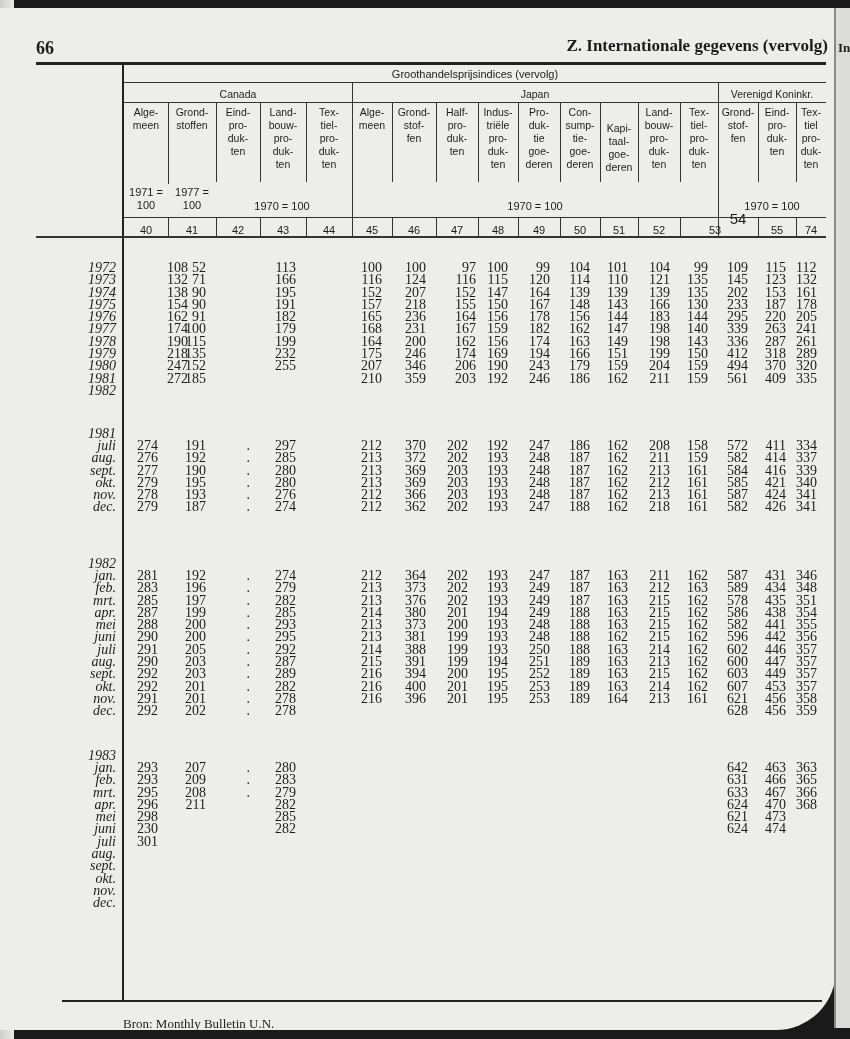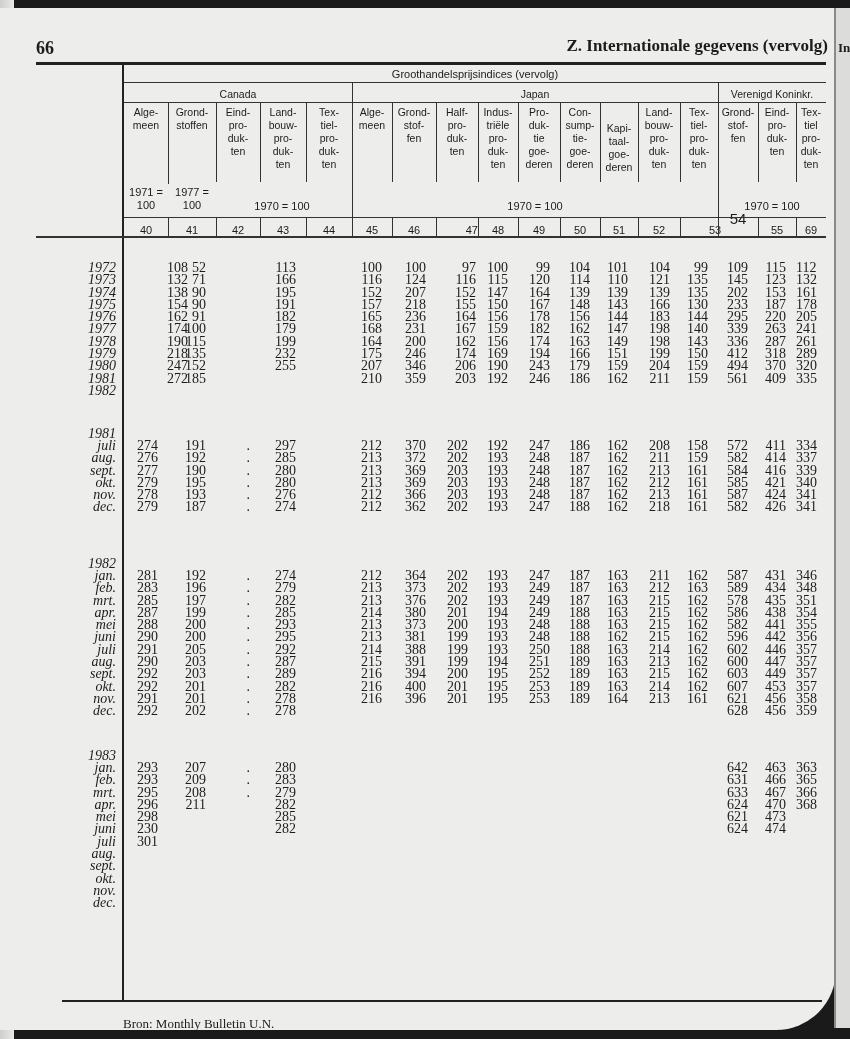--- a/index.html
+++ b/index.html
@@ -84,21 +84,21 @@
     <div class="hdr" style="left:392px;top:106px;width:44px;white-space:pre;">Grond-
 stof-
 fen</div>
     <div class="hdr" style="left:392px;top:224px;width:44px;font-size:11px;">46</div>
     <div class="vsep" style="left:392px;top:218px;height:18px;"></div>
     <div class="vsep" style="left:436px;top:102px;height:80px;"></div>
     <div class="hdr" style="left:436px;top:106px;width:42px;white-space:pre;">Half-
 pro-
 duk-
 ten</div>
-    <div class="hdr" style="left:436px;top:224px;width:42px;font-size:11px;text-align:right;">47</div>
+    <div class="hdr" style="left:436px;top:224px;width:42px;font-size:11px;">47</div>
     <div class="vsep" style="left:436px;top:218px;height:18px;"></div>
     <div class="vsep" style="left:478px;top:102px;height:80px;"></div>
     <div class="hdr" style="left:478px;top:106px;width:40px;white-space:pre;">Indus-
 triële
 pro-
 duk-
 ten</div>
     <div class="hdr" style="left:478px;top:224px;width:40px;font-size:11px;">48</div>
     <div class="vsep" style="left:478px;top:218px;height:18px;"></div>
     <div class="vsep" style="left:518px;top:102px;height:80px;"></div>
@@ -153,21 +153,21 @@
 duk-
 ten</div>
     <div class="hdr" style="left:758px;top:224px;width:38px;font-size:11px;">55</div>
     <div class="vsep" style="left:758px;top:218px;height:18px;"></div>
     <div class="vsep" style="left:796px;top:102px;height:80px;"></div>
     <div class="hdr" style="left:796px;top:106px;width:30px;white-space:pre;">Tex-
 tiel
 pro-
 duk-
 ten</div>
-    <div class="hdr" style="left:796px;top:224px;width:30px;font-size:11px;">69</div>
+    <div class="hdr" style="left:796px;top:224px;width:30px;font-size:11px;">74</div>
     <div class="vsep" style="left:796px;top:218px;height:18px;"></div>
     <div class="hline" style="left:124px;top:102px;width:702px;"></div>
     <div class="hline" style="left:124px;top:217px;width:702px;"></div>
     <div class="hline" style="left:36px;top:236px;width:790px;height:2px;"></div>
   </div>
 <div id="body">
     <div class="rowlabel" style="top:262px;">
       <span class="cell">1972</span>
       <span class="cell">1973</span>
       <span class="cell">1974</span>

